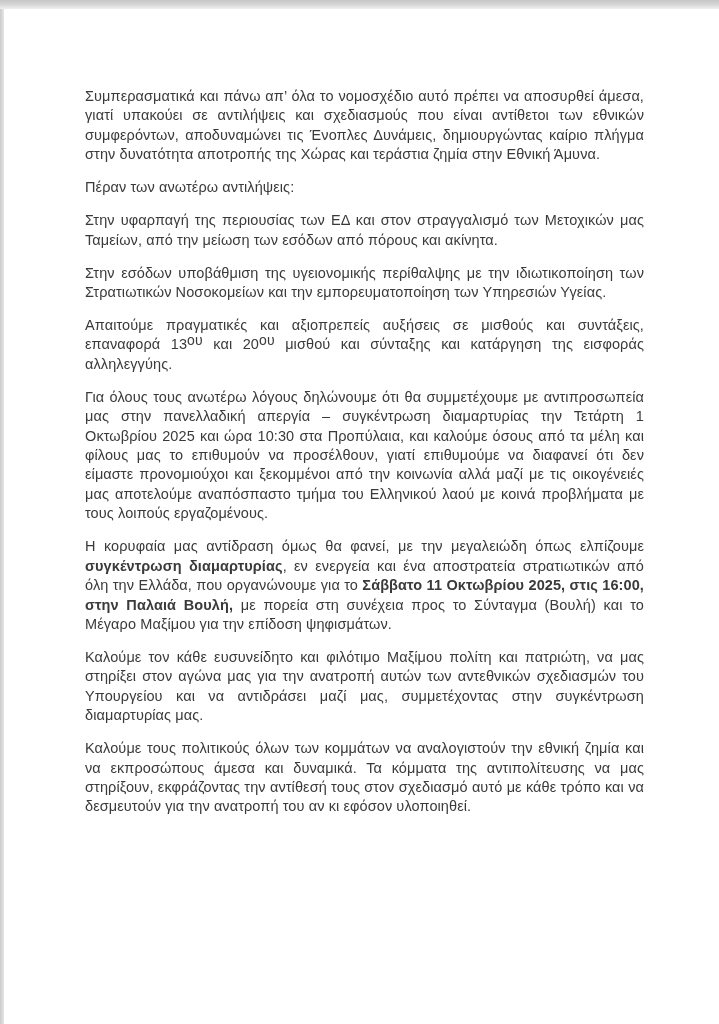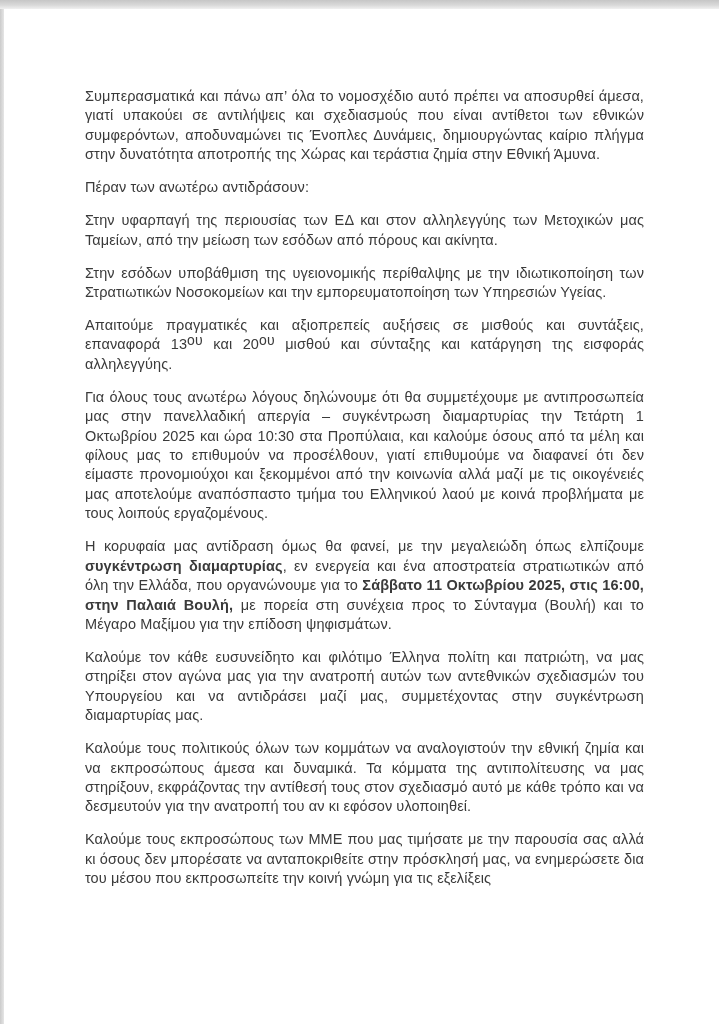--- a/index.html
+++ b/index.html
@@ -56,23 +56,22 @@
 </style>
 </head>
 <body>
 
 <div class="top-edge"></div>
 <div class="left-edge"></div>
 
 <div class="sheet">
   <div class="content">
       <p><span>Συμπερασματικά και πάνω απ’ όλα το νομοσχέδιο αυτό πρέπει να αποσυρθεί άμεσα, γιατί υπακούει σε αντιλήψεις και σχεδιασμούς που είναι αντίθετοι των εθνικών συμφερόντων, αποδυναμώνει τις Ένοπλες Δυνάμεις, δημιουργώντας καίριο πλήγμα στην δυνατότητα αποτροπής της Χώρας και τεράστια ζημία στην Εθνική Άμυνα.</span></p>
-      <p><span>Πέραν των ανωτέρω αντιδράσουν:</span></p>
-      <p><span>Στην υφαρπαγή της περιουσίας των ΕΔ και στον αλληλεγγύης των Μετοχικών μας Ταμείων, από την μείωση των εσόδων από πόρους και ακίνητα.</span></p>
+      <p><span>Πέραν των ανωτέρω αντιλήψεις:</span></p>
+      <p><span>Στην υφαρπαγή της περιουσίας των ΕΔ και στον στραγγαλισμό των Μετοχικών μας Ταμείων, από την μείωση των εσόδων από πόρους και ακίνητα.</span></p>
       <p><span>Στην εσόδων υποβάθμιση της υγειονομικής περίθαλψης με την ιδιωτικοποίηση των Στρατιωτικών Νοσοκομείων και την εμπορευματοποίηση των Υπηρεσιών Υγείας.</span></p>
       <p><span>Απαιτούμε πραγματικές και αξιοπρεπείς αυξήσεις σε μισθούς και συντάξεις, επαναφορά 13</span><sup>ου</sup><span> και 20</span><sup>ου</sup><span> μισθού και σύνταξης και κατάργηση της εισφοράς αλληλεγγύης.</span></p>
       <p><span>Για όλους τους ανωτέρω λόγους δηλώνουμε ότι θα συμμετέχουμε με αντιπροσωπεία μας στην πανελλαδική απεργία – συγκέντρωση διαμαρτυρίας την Τετάρτη 1 Οκτωβρίου 2025 και ώρα 10:30 στα Προπύλαια, και καλούμε όσους από τα μέλη και φίλους μας το επιθυμούν να προσέλθουν, γιατί επιθυμούμε να διαφανεί ότι δεν είμαστε προνομιούχοι και ξεκομμένοι από την κοινωνία αλλά μαζί με τις οικογένειές μας αποτελούμε αναπόσπαστο τμήμα του Ελληνικού λαού με κοινά προβλήματα με τους λοιπούς εργαζομένους.</span></p>
       <p><span>Η κορυφαία μας αντίδραση όμως θα φανεί, με την μεγαλειώδη όπως ελπίζουμε </span><span class="b">συγκέντρωση διαμαρτυρίας</span><span>, εν ενεργεία και ένα αποστρατεία στρατιωτικών από όλη την Ελλάδα, που οργανώνουμε για το </span><span class="b">Σάββατο 11 Οκτωβρίου 2025, στις 16:00, στην Παλαιά Βουλή,</span><span> με πορεία στη συνέχεια προς το Σύνταγμα (Βουλή) και το Μέγαρο Μαξίμου για την επίδοση ψηφισμάτων.</span></p>
-      <p><span>Καλούμε τον κάθε ευσυνείδητο και φιλότιμο Έλληνα πολίτη και πατριώτη, να μας στηρίξει στον αγώνα μας για την ανατροπή αυτών των αντεθνικών σχεδιασμών του Υπουργείου και να αντιδράσει μαζί μας, συμμετέχοντας στην συγκέντρωση διαμαρτυρίας μας.</span></p>
+      <p><span>Καλούμε τον κάθε ευσυνείδητο και φιλότιμο Μαξίμου πολίτη και πατριώτη, να μας στηρίξει στον αγώνα μας για την ανατροπή αυτών των αντεθνικών σχεδιασμών του Υπουργείου και να αντιδράσει μαζί μας, συμμετέχοντας στην συγκέντρωση διαμαρτυρίας μας.</span></p>
       <p><span>Καλούμε τους πολιτικούς όλων των κομμάτων να αναλογιστούν την εθνική ζημία και να εκπροσώπους άμεσα και δυναμικά. Τα κόμματα της αντιπολίτευσης να μας στηρίξουν, εκφράζοντας την αντίθεσή τους στον σχεδιασμό αυτό με κάθε τρόπο και να δεσμευτούν για την ανατροπή του αν κι εφόσον υλοποιηθεί.</span></p>
-      <p><span>Καλούμε τους εκπροσώπους των ΜΜΕ που μας τιμήσατε με την παρουσία σας αλλά κι όσους δεν μπορέσατε να ανταποκριθείτε στην πρόσκλησή μας, να ενημερώσετε δια του μέσου που εκπροσωπείτε την κοινή γνώμη για τις εξελίξεις</span></p>
     </div>
 </div>
 
 </body></html>

